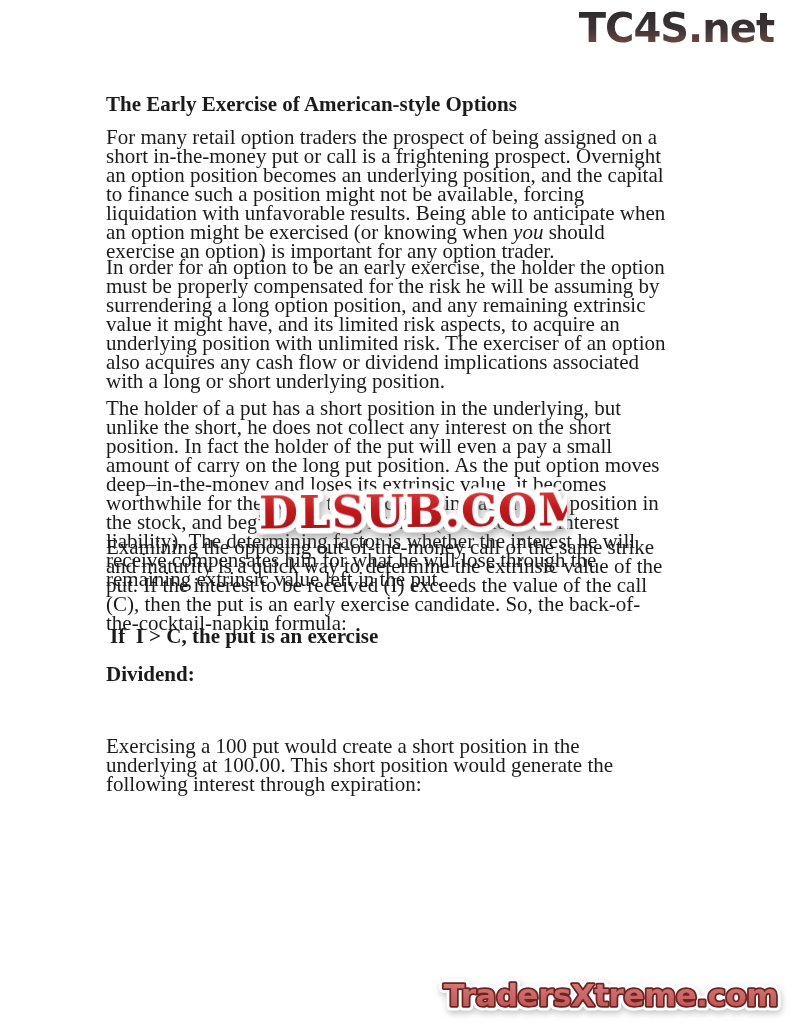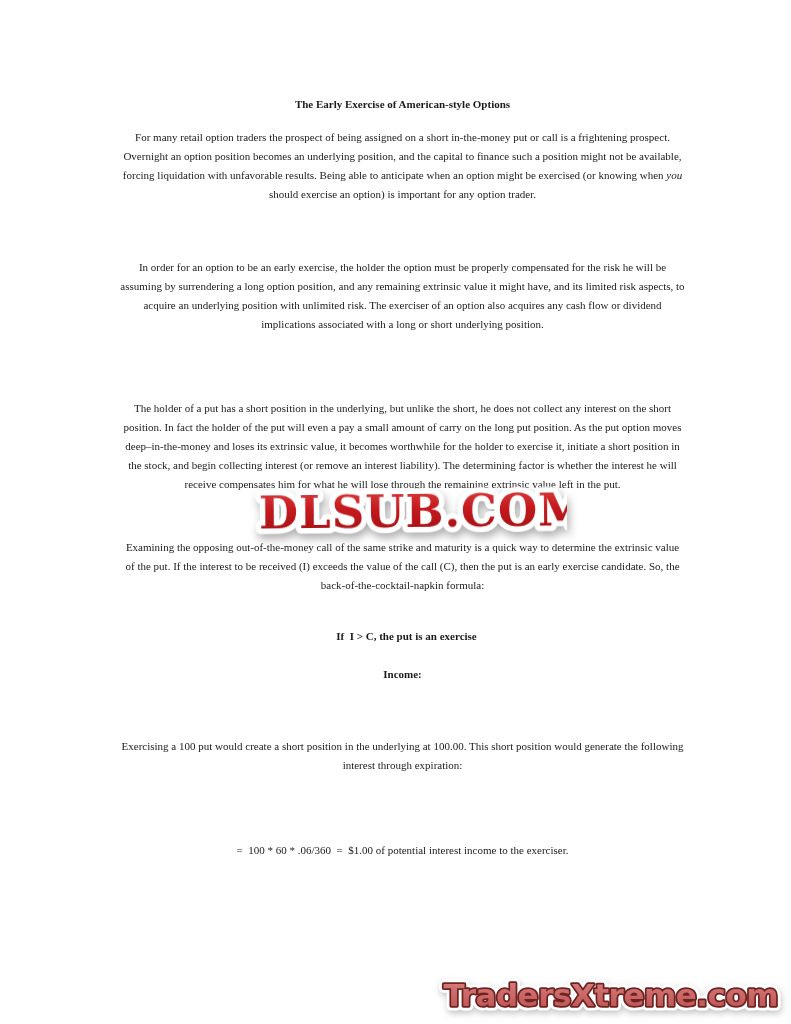--- a/index.html
+++ b/index.html
@@ -8,25 +8,25 @@
     background: #ffffff;
     font-family: "Liberation Serif", serif;
     color: #1b1b1b;
     position: relative;
     overflow: hidden;
   }
   .page { position: absolute; inset: 0; }
 
   .block {
     position: absolute;
-    left: 120px;
+    left: 106px;
     width: 565px;
-    font-size: 11px;
+    font-size: 21px;
     line-height: 19px;
-    text-align: center;
+    text-align: left;
   }
   .bold { font-weight: bold; }
   .pre  { white-space: pre-wrap; }
   .nowrap { white-space: nowrap; }
   .indent { padding-left: 4px; }
 
   .logo-top {
     position: absolute;
     top: 3px; right: 12px;
   }
@@ -44,41 +44,52 @@
   }
   .logo-bottom svg {
     filter: drop-shadow(1px 3px 3px rgba(140,140,140,0.5));
   }
 </style>
 </head>
 <body>
 
 <div class="page">
 
+  <div class="logo-top">
+    <svg width="200" height="50">
+      <defs>
+        <linearGradient id="tcGrad" x1="0" y1="0" x2="0" y2="1">
+          <stop offset="0" stop-color="#2c292b"></stop>
+          <stop offset="0.5" stop-color="#3a3335"></stop>
+          <stop offset="1" stop-color="#82524a"></stop>
+        </linearGradient>
+      </defs>
+      <text x="195" y="39" text-anchor="end" font-family="DejaVu Sans, sans-serif" font-weight="bold" font-size="40" letter-spacing="-1" fill="url(#tcGrad)">TC4S.net</text>
+    </svg>
+  </div>
 
   <div class="block bold" style="top:95px">The Early Exercise of American-style Options</div>
 
   <div class="block" style="top:128px"><span>For many retail option traders the prospect of being assigned on a short in-the-money put or call is a frightening prospect. Overnight an option position becomes an underlying position, and the capital to finance such a position might not be available, forcing liquidation with unfavorable results. Being able to anticipate when an option might be exercised (or knowing when </span><i>you</i><span> should exercise an option) is important for any option trader.</span></div>
 
   <div class="block" style="top:258px">In order for an option to be an early exercise, the holder the option must be properly compensated for the risk he will be assuming by surrendering a long option position, and any remaining extrinsic value it might have, and its limited risk aspects, to acquire an underlying position with unlimited risk. The exerciser of an option also acquires any cash flow or dividend implications associated with a long or short underlying position.</div>
 
 
   <div class="block" style="top:399px">The holder of a put has a short position in the underlying, but unlike the short, he does not collect any interest on the short position. In fact the holder of the put will even a pay a small amount of carry on the long put position. As the put option moves deep–in-the-money and loses its extrinsic value, it becomes worthwhile for the holder to exercise it, initiate a short position in the stock, and begin collecting interest (or remove an interest liability). The determining factor is whether the interest he will receive compensates him for what he will lose through the remaining extrinsic value left in the put.</div>
 
   <div class="block" style="top:538px">Examining the opposing out-of-the-money call of the same strike and maturity is a quick way to determine the extrinsic value of the put. If the interest to be received (I) exceeds the value of the call (C), then the put is an early exercise candidate. So, the back-of-the-cocktail-napkin formula:</div>
 
   <div class="block bold pre indent" style="top:627px">If  I &gt; C, the put is an exercise</div>
 
-  <div class="block bold" style="top:665px">Income:</div>
+  <div class="block bold" style="top:665px">Dividend:</div>
 
 
   <div class="block" style="top:737px">Exercising a 100 put would create a short position in the underlying at 100.00. This short position would generate the following interest through expiration:</div>
 
 
-  <div class="block pre" style="top:841px">=  100 * 60 * .06/360  =  $1.00 of potential interest income to the exerciser.</div>
 
 
   <div class="stamp-wrap">
     <svg width="320" height="74">
       <defs>
         <linearGradient id="stampGrad" x1="0" y1="0" x2="0" y2="1">
           <stop offset="0" stop-color="#dd4343"></stop>
           <stop offset="0.45" stop-color="#c4191d"></stop>
           <stop offset="1" stop-color="#9f0f13"></stop>
         </linearGradient>

